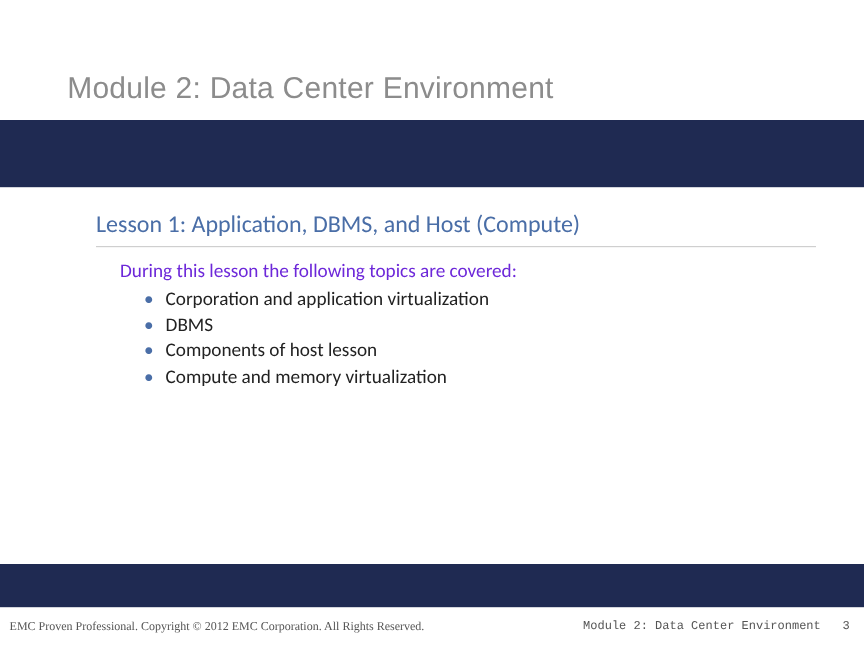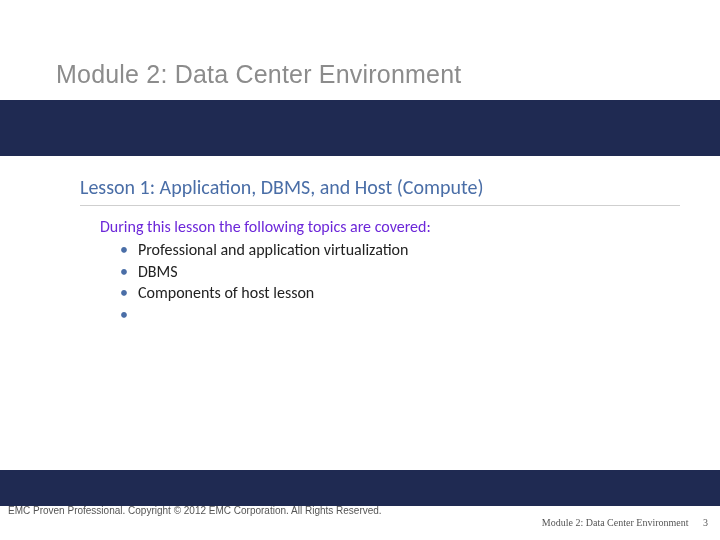--- a/index.html
+++ b/index.html
@@ -79,32 +79,32 @@
     position: absolute;
     left: 0;
     top: 470px;
     width: 720px;
     height: 36px;
     background: #1f2a52;
   }
   .footer-left {
     position: absolute;
     left: 8px;
-    bottom: 24px;
+    bottom: 12px;
     font-size: 10px;
     color: #555;
-    font-family: Liberation Sans, sans-serif;
+    font-family: Liberation Serif, serif;
   }
   .footer-right {
     position: absolute;
     right: 12px;
     bottom: 12px;
     font-size: 10px;
     color: #555;
-    font-family: Liberation Serif, serif;
+    font-family: Liberation Mono, monospace;
   }
   .footer-right .pagenum {
     margin-left: 12px;
   }
 </style>
 </head>
 <body>
 
 <div class="slide">
 
@@ -112,32 +112,33 @@
 
   <div class="blue-band"></div>
 
   <div class="lesson-title">Lesson 1: Application, DBMS, and Host (Compute)</div>
 
   <div class="intro-line">During this lesson the following topics are covered:</div>
 
   <div class="bullets">
     <div class="row">
       <span class="dot">•</span>
-      <span>Professional and application virtualization</span>
+      <span>Corporation and application virtualization</span>
     </div>
     <div class="row">
       <span class="dot">•</span>
       <span>DBMS</span>
     </div>
     <div class="row">
       <span class="dot">•</span>
       <span>Components of host lesson</span>
     </div>
     <div class="row">
       <span class="dot">•</span>
+      <span>Compute and memory virtualization</span>
     </div>
   </div>
 
   <div class="footer-band"></div>
 
   <div class="footer-left">EMC Proven Professional. Copyright © 2012 EMC Corporation. All Rights Reserved.</div>
 
   <div class="footer-right">
     <span>Module 2: Data Center Environment</span>
     <span class="pagenum">3</span>

